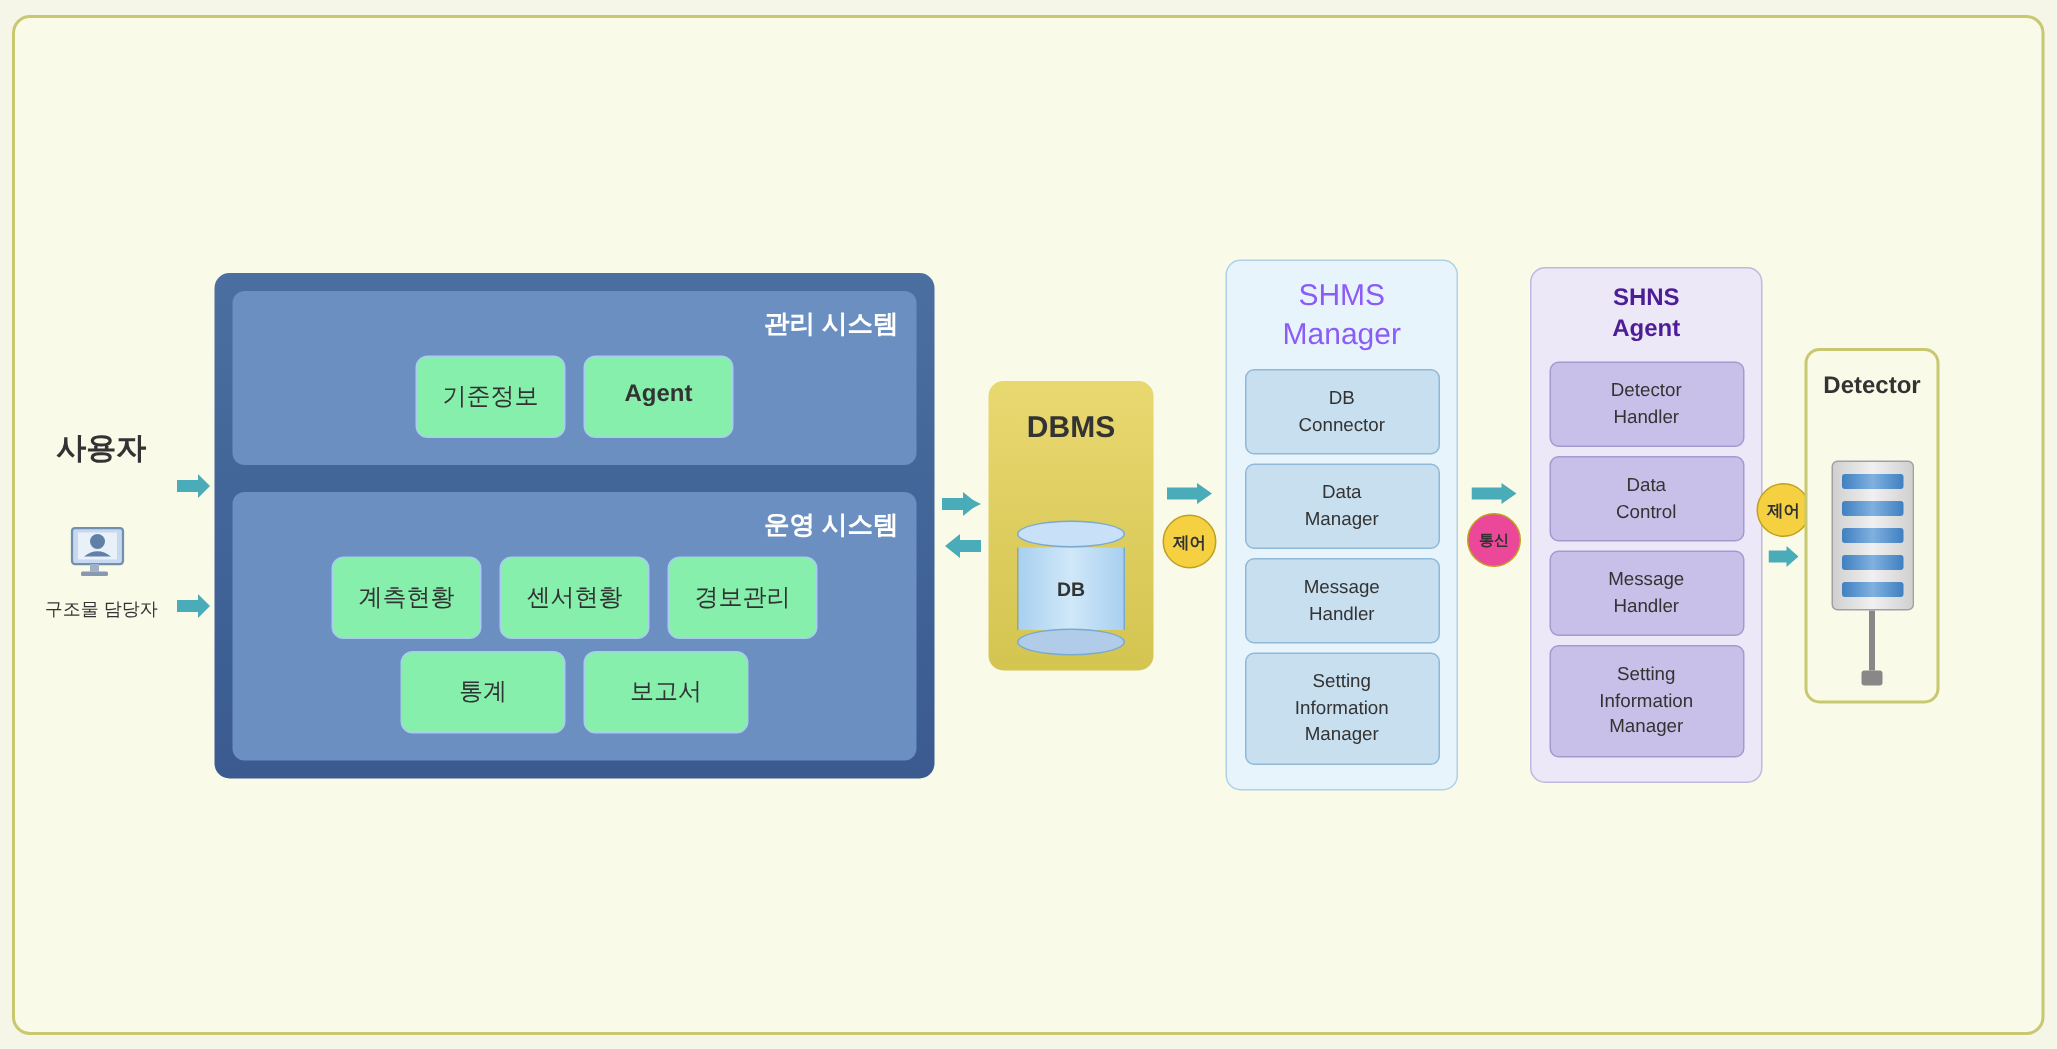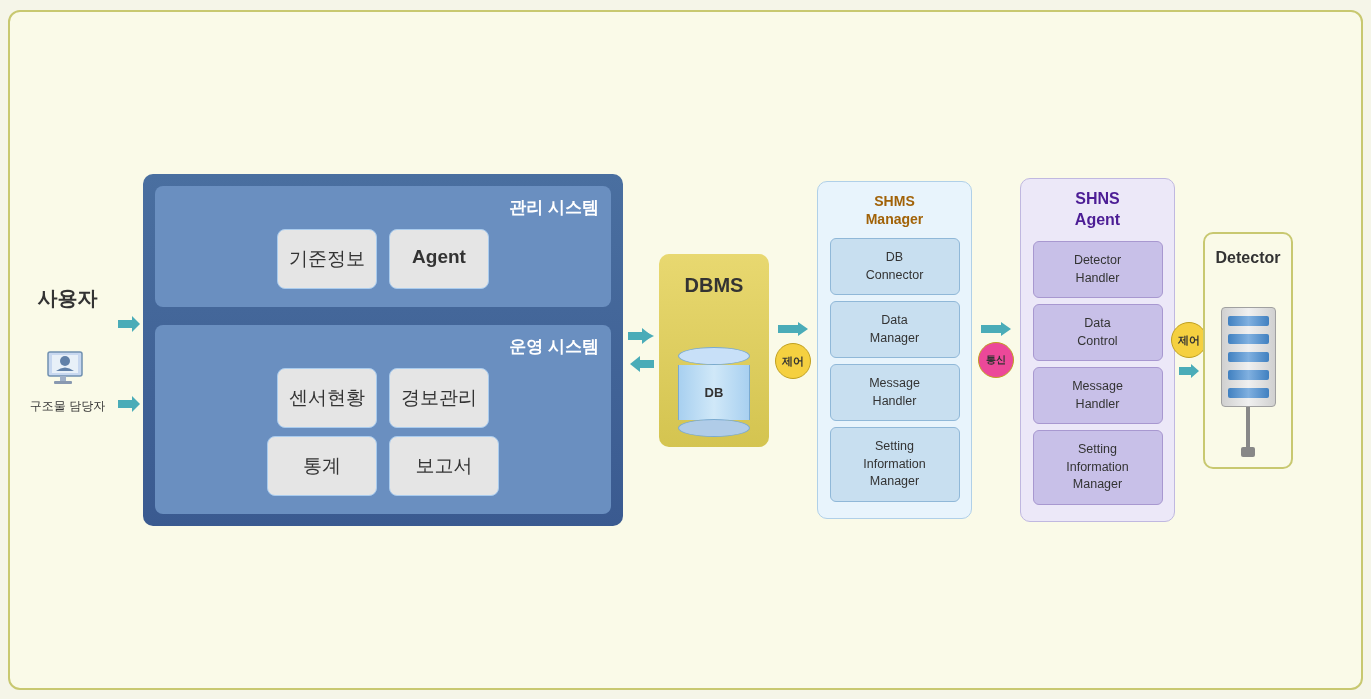--- a/index.html
+++ b/index.html
@@ -92,27 +92,27 @@
 
     .module-row {
       display: flex;
       flex-direction: row;
       gap: 12px;
       justify-content: center;
       margin-bottom: 8px;
     }
 
     .module-box {
-      background: #e5e5e5;
+      background: #86efac;
       border: 1.5px solid #aaccee;
       border-radius: 8px;
       padding: 16px 10px;
       min-width: 100px;
       text-align: center;
-      font-size: 19px;
+      font-size: 16px;
       color: #333;
       font-weight: 500;
     }
 
     .module-box.bold-text {
       font-weight: bold;
     }
 
     
     .dbms-section {
@@ -182,23 +182,23 @@
       background: #e8f4fc;
       border: 1.5px solid #b0d0e8;
       border-radius: 10px;
       padding: 10px 8px;
       display: flex;
       flex-direction: column;
       align-items: center;
     }
 
     .shms-title {
-      font-size: 14px;
-      font-weight: bold;
-      color: #a16207;
+      font-size: 20px;
+      font-weight: normal;
+      color: #8b5cf6;
       text-align: center;
       margin-bottom: 10px;
       line-height: 1.3;
     }
 
     .manager-module {
       background: #c8dff0;
       border: 1.5px solid #90b8d8;
       border-radius: 6px;
       padding: 10px 8px;
@@ -429,20 +429,21 @@
         <div class="subsystem-title">관리 시스템</div>
         <div class="module-row">
           <div class="module-box">기준정보</div>
           <div class="module-box bold-text">Agent</div>
         </div>
       </div>
 
       <div class="subsystem-box" style="flex:1;">
         <div class="subsystem-title">운영 시스템</div>
         <div class="module-row">
+          <div class="module-box">계측현황</div>
           <div class="module-box">센서현황</div>
           <div class="module-box">경보관리</div>
         </div>
         <div class="module-row">
           <div class="module-box" style="min-width:110px;">통계</div>
           <div class="module-box" style="min-width:110px;">보고서</div>
         </div>
       </div>
     </div>
 

